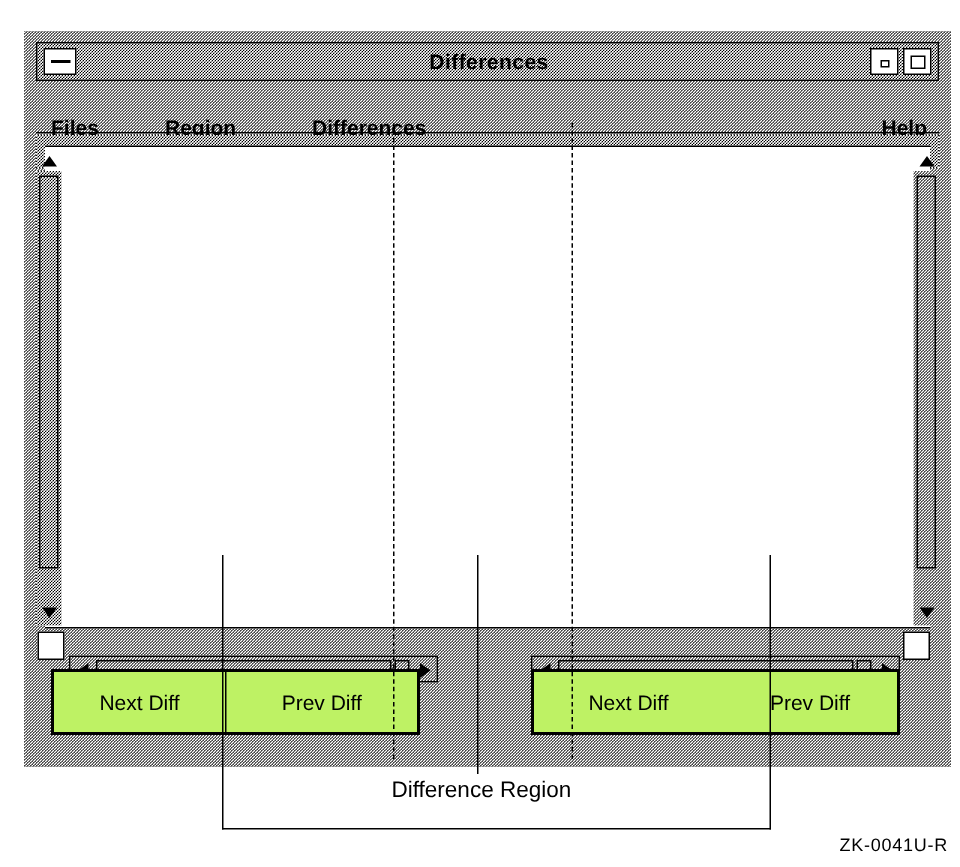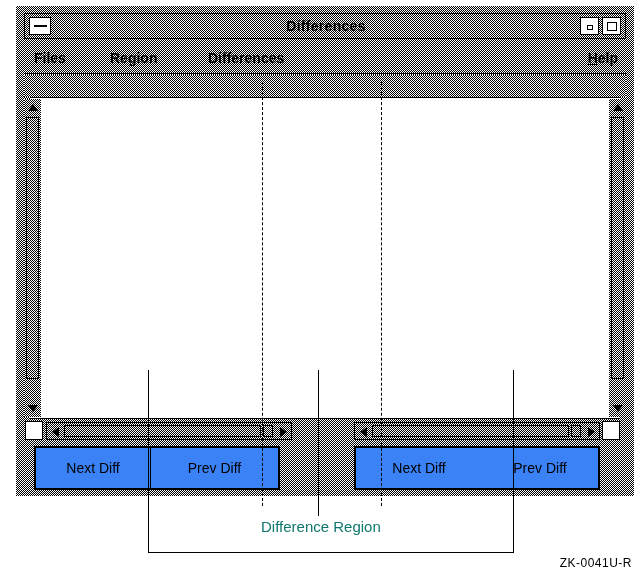--- a/index.html
+++ b/index.html
@@ -17,20 +17,21 @@
   }
 
   
   .dither {
     background-color: #ffffff;
     background-image:
       linear-gradient(45deg, #000 25%, transparent 25%, transparent 75%, #000 75%),
       linear-gradient(45deg, #000 25%, transparent 25%, transparent 75%, #000 75%);
     background-size: 2px 2px;
     background-position: 0 0, 1px 1px;
+    margin-top: 15px;
   }
 
   
   #figure {
     position: absolute;
     left: 0; top: 0;
     width: 640px; height: 578px;
   }
 
   
@@ -116,21 +117,21 @@
   
   #menu-bar {
     position: absolute;
     left: 24px; top: 44px;
     width: 602px; height: 30px;
     box-sizing: border-box;
     border-bottom: 1px solid #000;
   }
   .menu-item {
     position: absolute;
-    top: 0;
+    top: 12px;
     height: 29px;
     line-height: 29px;
     font-size: 14px;
     font-weight: bold;
     color: #000;
     white-space: nowrap;
   }
   #menu-files      { left: 10px; }
   #menu-options    { left: 86px; }
   #menu-differences{ left: 184px; }
@@ -264,21 +265,21 @@
   #corner-left  { left: 1px; }
   #corner-right { left: 578px; }
 
   
   .btn-row {
     position: absolute;
     top: 349px;
     height: 44px;
     box-sizing: border-box;
     border: 2px solid #000;
-    background: #3b82f6;
+    background: #bef264;
   }
   #btn-row-left  { left: 10px;  width: 246px; }
   #btn-row-right { left: 330px; width: 246px; }
   .diff-btn {
     position: absolute;
     top: 0;
     height: 40px;
     line-height: 40px;
     font-size: 14px;
     color: #000;
@@ -309,21 +310,21 @@
   .dashed-v {
     position: absolute;
     width: 0;
     border-left: 1px dashed #000;
   }
 
   
   .anno-label {
     position: absolute;
     font-size: 15px;
-    color: #0f766e;
+    color: #000000;
     white-space: nowrap;
     background: #fff;
     padding: 0 6px;
   }
   #label-difference-region {
     left: 255px; top: 518px;
   }
   #label-text-regions {
     left: 276px; top: 543px;
   }

